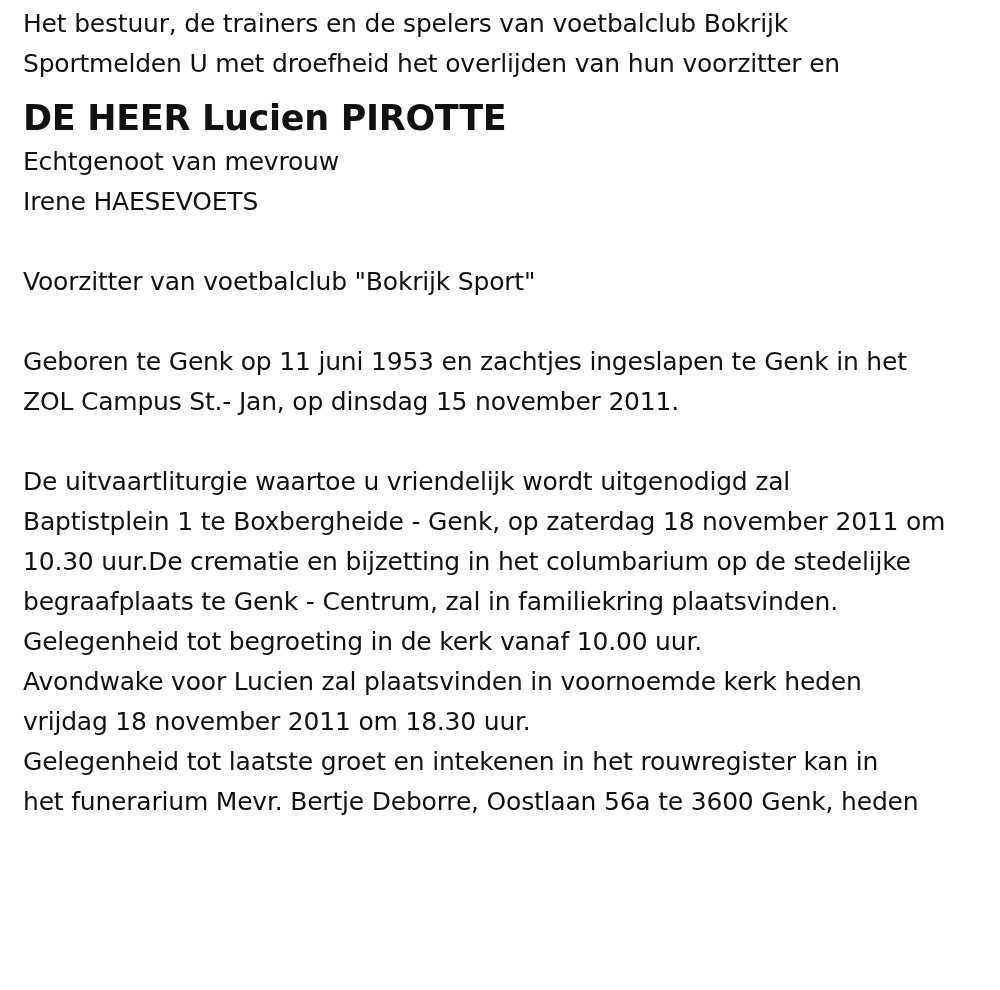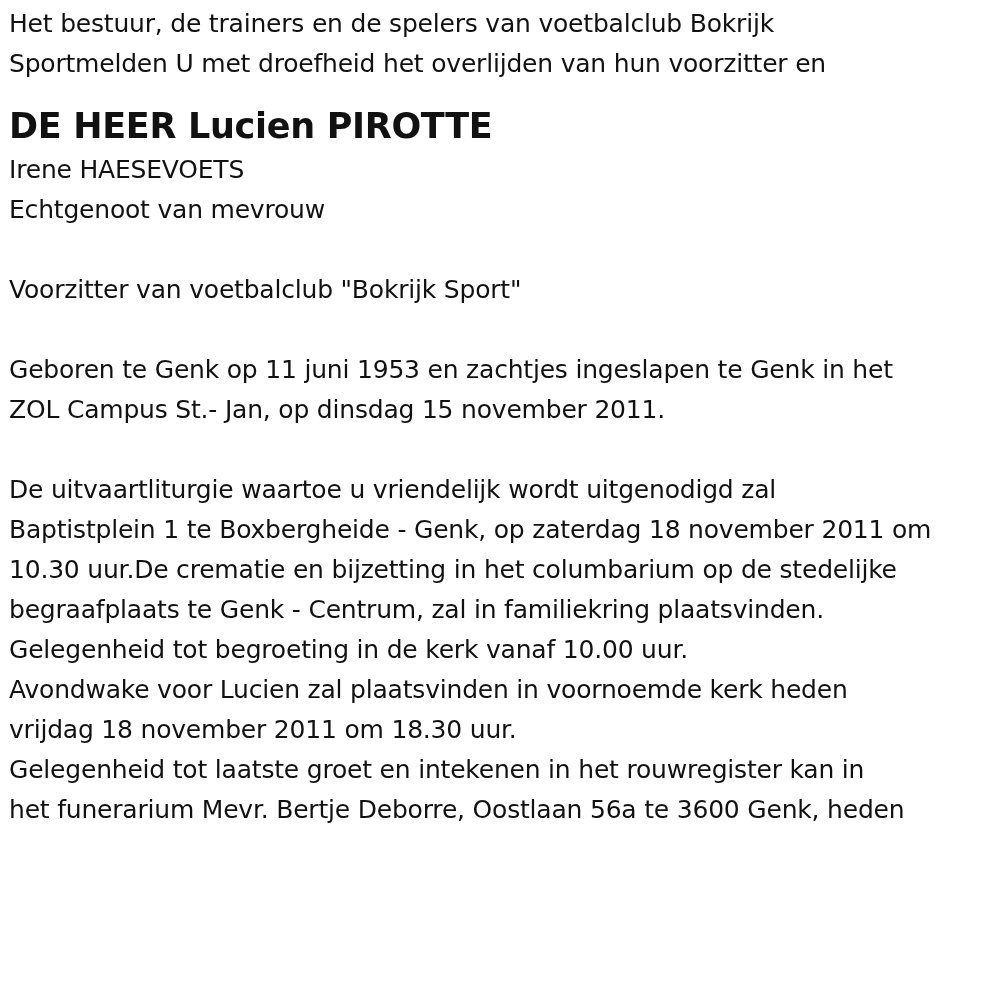--- a/index.html
+++ b/index.html
@@ -9,57 +9,57 @@
     }
     body {
       width: 1000px;
       height: 990px;
       overflow: hidden;
       font-family: "DejaVu Sans", sans-serif;
       color: #111111;
     }
     .page {
       position: relative;
-      padding: 4px 0 0 9px;
+      padding: 4px 0 0 23px;
       font-size: 25px;
       line-height: 40px;
       letter-spacing: -0.2px;
     }
     .line {
       display: block;
       white-space: nowrap;
       height: 40px;
     }
     .blank {
       height: 40px;
     }
     .title {
       font-weight: bold;
       font-size: 35px;
       line-height: 48px;
       height: 48px;
-      margin-top: 18px;
+      margin-top: 10px;
       margin-bottom: 0;
       letter-spacing: -0.3px;
     }
   </style>
 </head>
 <body>
 
 <div class="page">
   <div>
     <span class="line">Het bestuur, de trainers en de spelers van voetbalclub Bokrijk</span>
     <span class="line">Sportmelden U met droefheid het overlijden van hun voorzitter en</span>
   </div>
 
   <div class="title">DE HEER Lucien PIROTTE</div>
 
   <div>
+    <span class="line">Echtgenoot van mevrouw</span>
     <span class="line">Irene HAESEVOETS</span>
-    <span class="line">Echtgenoot van mevrouw</span>
   </div>
 
   <div class="blank"></div>
 
   <span class="line">Voorzitter van voetbalclub "Bokrijk Sport"</span>
 
   <div class="blank"></div>
 
   <div>
     <span class="line">Geboren te Genk op 11 juni 1953 en zachtjes ingeslapen te Genk in het</span>

